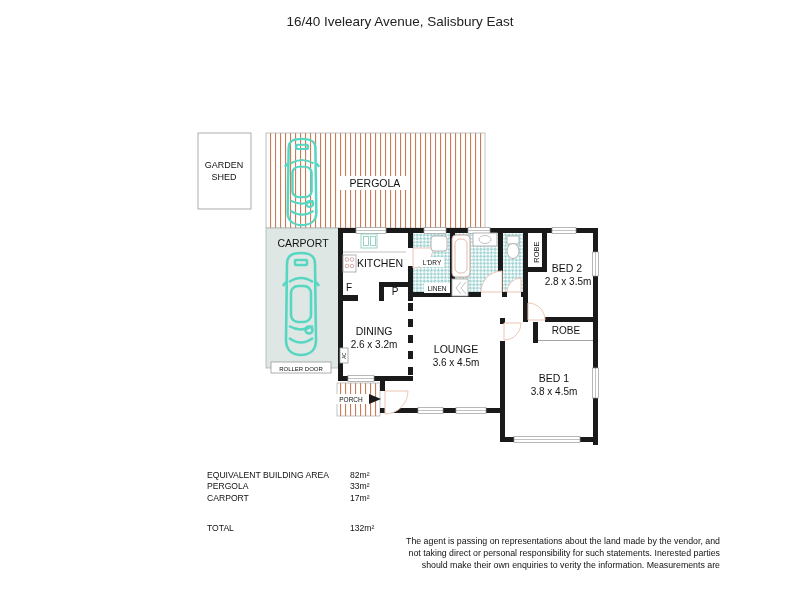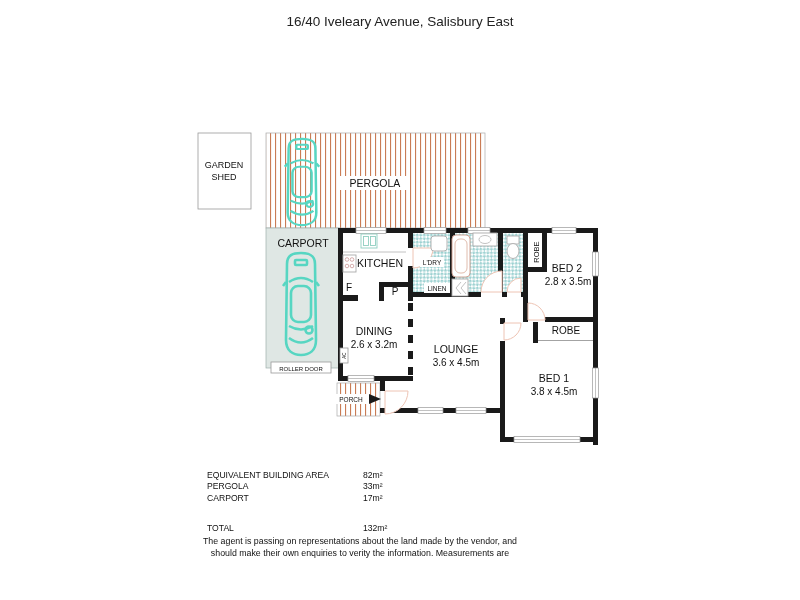--- a/index.html
+++ b/index.html
@@ -33,23 +33,23 @@
   .t10{font-size:10px;}
   .t9{font-size:9px;}
   .t8{font-size:7.5px;}
   .t7{font-size:6.5px;}
   .t6{font-size:6px;}
   .t4{font-size:4.5px;}
   .mid{text-anchor:middle;}
   
   .areas{position:absolute;left:207px;top:470px;font-size:8.6px;line-height:11.4px;}
   .arow{white-space:nowrap;}
-  .alabel{display:inline-block;width:156px;}
+  .alabel{display:inline-block;width:143px;}
   .total-row{margin-top:19px;}
-  .disclaimer{position:absolute;left:0;top:535px;width:720px;text-align:center;
+  .disclaimer{position:absolute;left:0;top:535px;width:720px;text-align:right;
               font-size:8.8px;line-height:12px;color:#111;}
 </style>
 </head>
 <body>
 
 <div class="page">
 
   <div class="title">16/40 Iveleary Avenue, Salisbury East</div>
 
   <svg width="800" height="600" viewBox="0 0 800 600">
@@ -257,16 +257,17 @@
     <div class="arow">
       <span class="alabel">CARPORT</span><span class="avalue">17m²</span>
     </div>
     <div class="arow total-row">
       <span class="alabel">TOTAL</span><span class="avalue">132m²</span>
     </div>
   </div>
 
   <div class="disclaimer">
     <div>The agent is passing on representations about the land made by the vendor, and</div>
+    <div>not taking direct or personal responsibility for such statements. Inerested parties</div>
     <div>should make their own enquiries to verity the information. Measurements are</div>
   </div>
 
 </div>
 
 </body></html>

